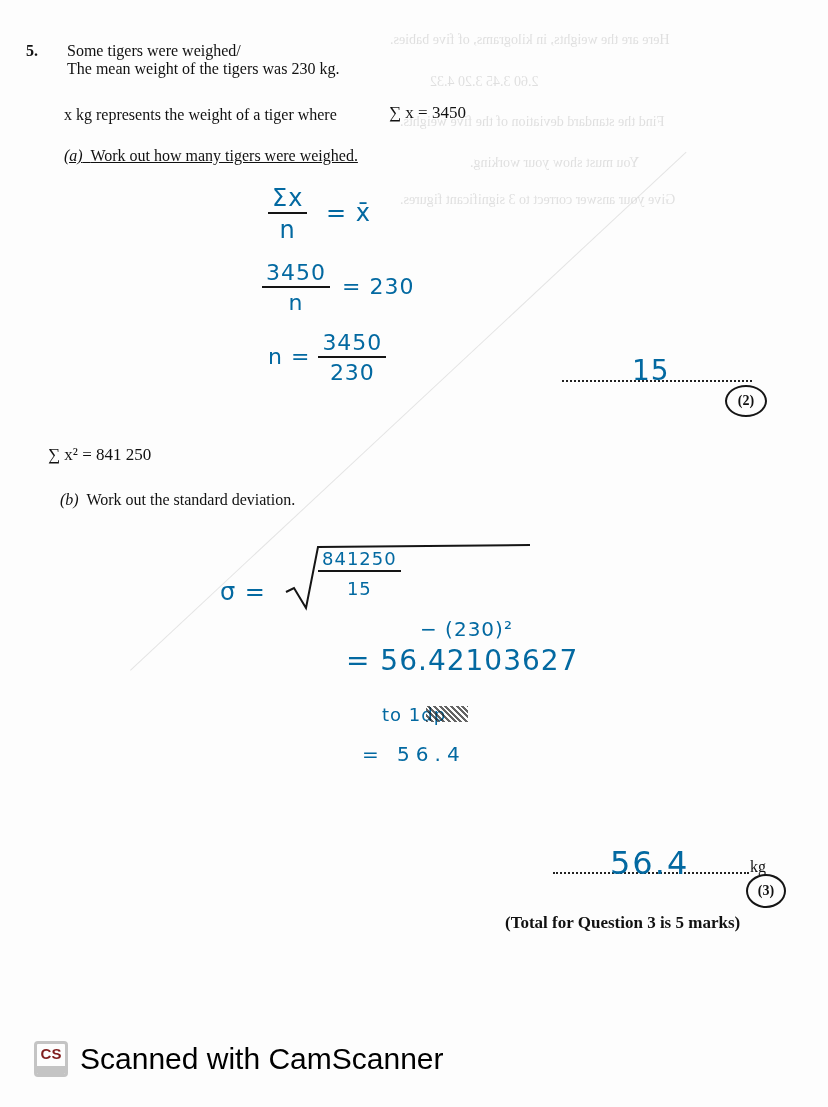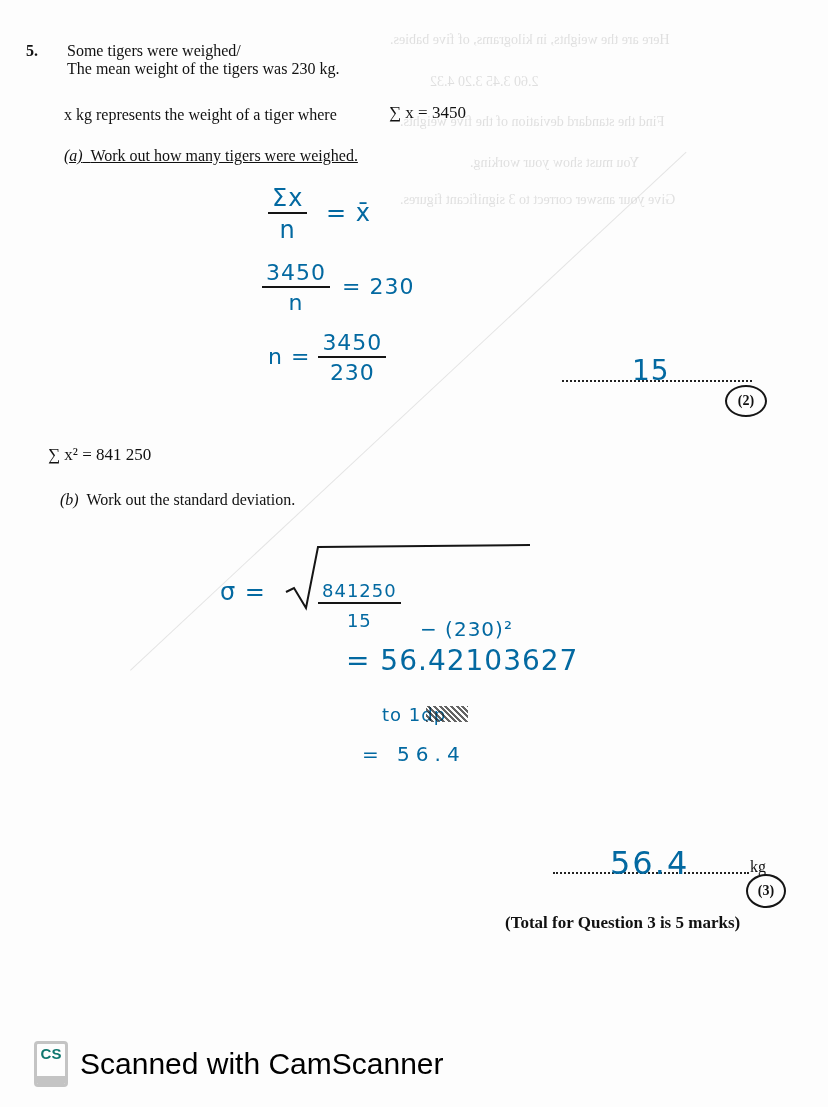--- a/index.html
+++ b/index.html
@@ -27,23 +27,23 @@
   .mark-circle {
     position:absolute; border:2px solid #151515; border-radius:50%;
     font-family:"Liberation Serif",serif; font-weight:bold; font-size:14px;
     display:flex; align-items:center; justify-content:center;
   }
   .footer {
     font-family:"Liberation Sans","DejaVu Sans",sans-serif;
     color:#000000; font-size:30px; white-space:nowrap;
   }
   .cs-logo {
-    width:34px; height:46px; border:3px solid #c4c4c4; border-radius:4px;
+    width:34px; height:36px; border:3px solid #c4c4c4; border-radius:4px;
     box-sizing:border-box; position:relative; overflow:hidden;
-    font-family:"Liberation Sans",sans-serif; color:#0f766e; font-size:15px; font-weight:bold;
+    font-family:"Liberation Sans",sans-serif; color:#7f1d1d; font-size:15px; font-weight:bold;
     text-align:center; line-height:20px;
   }
   .cs-logo::after { content:""; position:absolute; left:0; right:0; bottom:0; height:8px; background:#c4c4c4; }
   .diag { position:absolute; height:1px; background:#e4e4e4; transform-origin:0 0; }
 </style>
 </head>
 <body>
 
 <div class="diag" style="left:130px;top:670px;width:760px;transform:rotate(-43deg);"></div>
 
@@ -97,21 +97,21 @@
 
 <div class="abs print" style="left:60px;top:491px;">
   <i>(b)</i>&nbsp;
   <span>Work out the standard deviation.</span>
 </div>
 
 <div class="abs hand" style="left:220px;top:578px;font-size:24px;">σ =</div>
 <svg class="abs" style="left:284px;top:542px;" width="250" height="70">
   <polyline points="2,50 10,46 22,66 34,5 246,3" fill="none" stroke="#151515" stroke-width="2"></polyline>
 </svg>
-<div class="abs hand" style="left:318px;top:550px;font-size:18px;margin-top:32px;">
+<div class="abs hand" style="left:318px;top:550px;font-size:18px;">
   <span class="frac">
       <span class="num">841250</span>
       <span class="den" style="padding-top:8px;">15</span>
     </span>
 </div>
 <div class="abs hand" style="left:420px;top:596px;font-size:20px;margin-top:21px;">− (230)²</div>
 
 <div class="abs hand" style="left:346px;top:644px;font-size:28px;">= 56.42103627</div>
 <div class="abs hand" style="left:382px;top:704px;font-size:18px;">
   <span>to 1dp</span>

